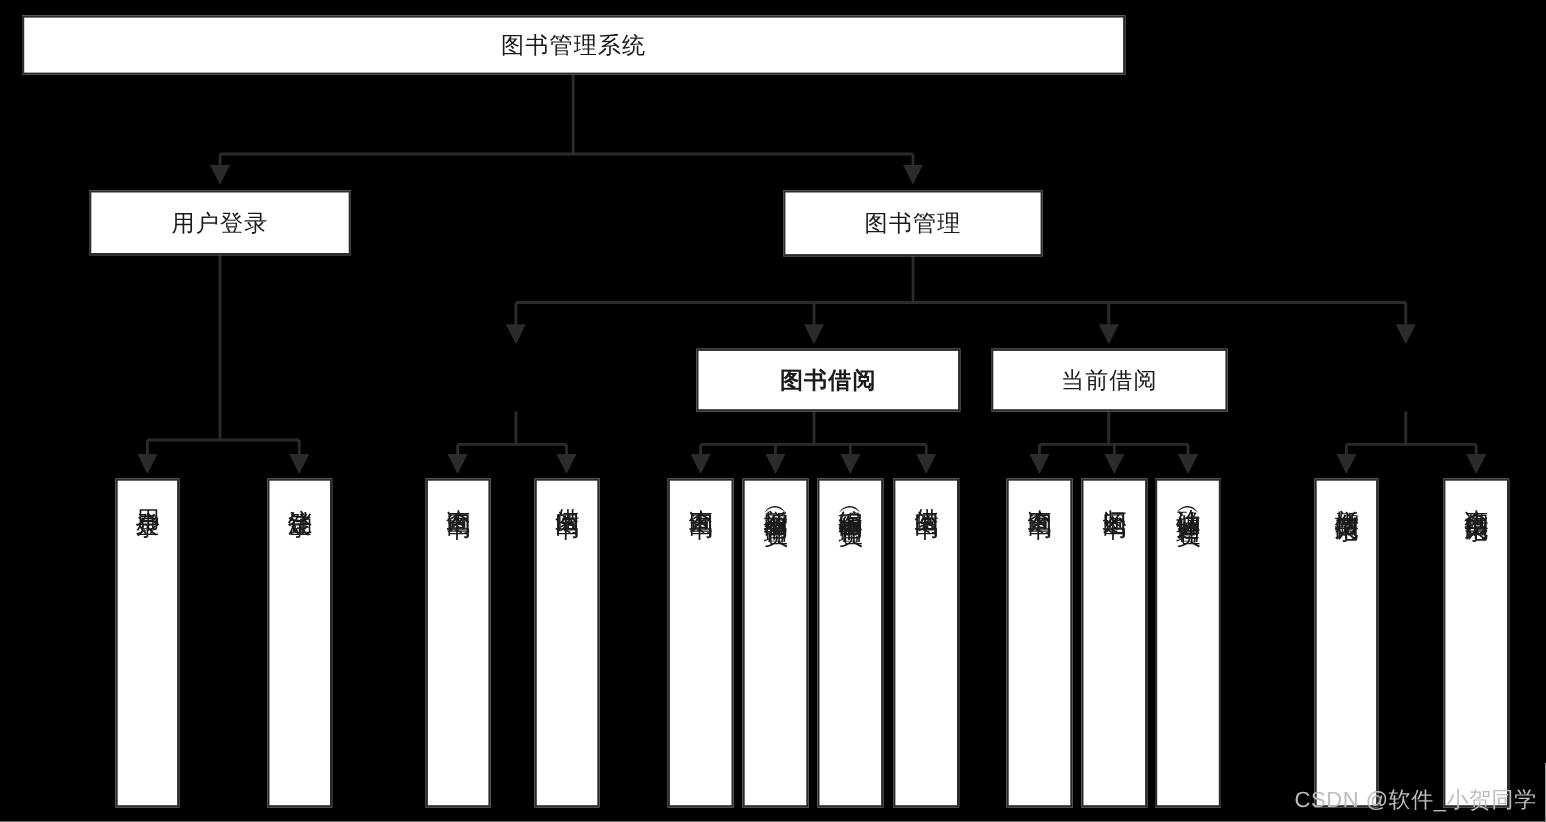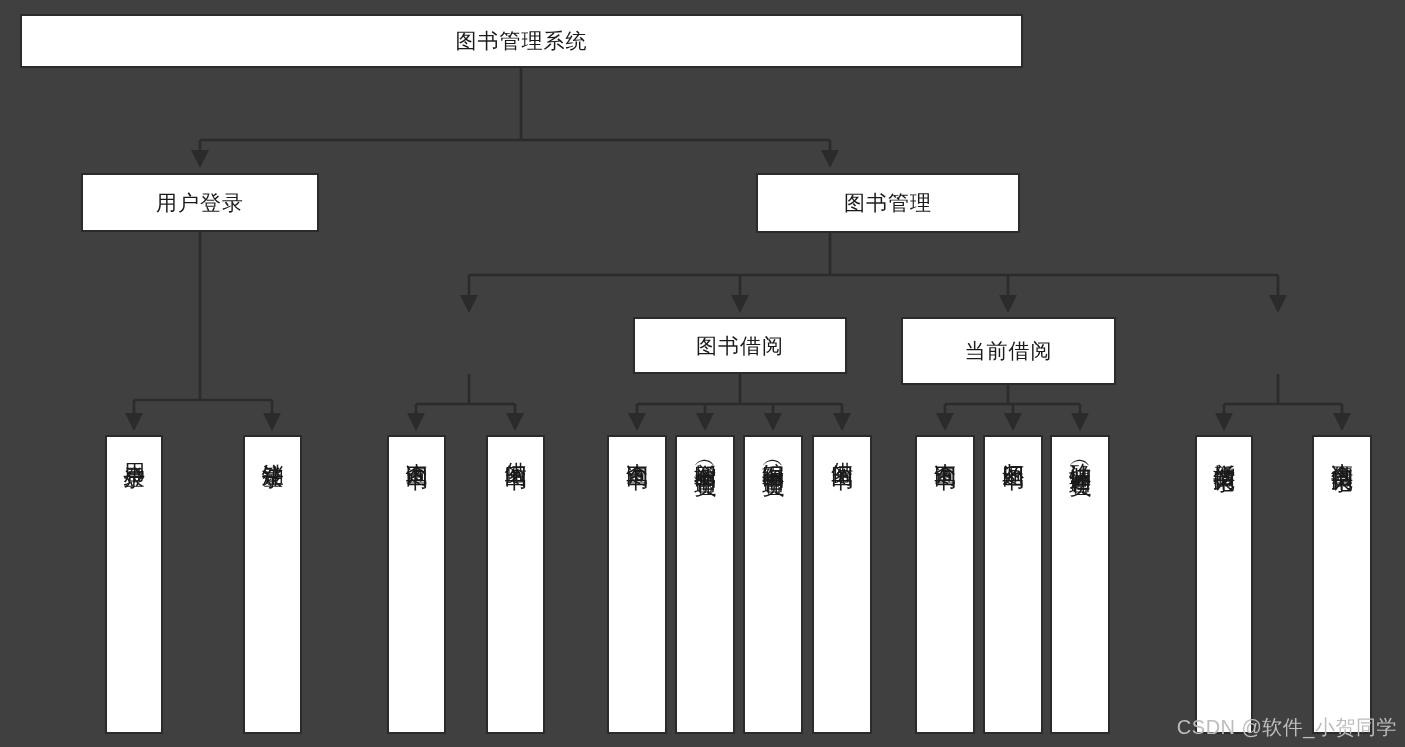--- a/index.html
+++ b/index.html
@@ -7,21 +7,21 @@
     padding: 0;
     background: #ffffff;
   }
   body {
     font-family: "Liberation Sans", "DejaVu Sans", sans-serif;
   }
   #canvas {
     position: relative;
     width: 1405px;
     height: 747px;
-    background: #404040;
+    background: #000000;
     overflow: hidden;
   }
   #wires {
     position: absolute;
     left: 0;
     top: 0;
     width: 1405px;
     height: 747px;
     pointer-events: none;
   }
@@ -120,28 +120,28 @@
     </g>
   </svg>
 
   <div class="node h" style="left:20px; top:14px; width:1003px; height:54px;">
     <span class="htext">图书管理系统</span>
   </div>
 
   <div class="node h" style="left:81px; top:173px; width:238px; height:59px;">
     <span class="htext">用户登录</span>
   </div>
-  <div class="node h" style="left:712px; top:173px; width:264px; height:60px;margin-left:44px;">
+  <div class="node h" style="left:712px; top:173px; width:236px; height:60px;">
     <span class="htext">图书管理</span>
   </div>
 
-  <div class="node h" style="left:633px; top:317px; width:214px; height:57px;">
+  <div class="node h" style="left:633px; top:317px; width:240px; height:57px;font-weight:bold;">
     <span class="htext">图书借阅</span>
   </div>
-  <div class="node h" style="left:901px; top:317px; width:215px; height:68px;">
+  <div class="node h" style="left:901px; top:317px; width:215px; height:57px;">
     <span class="htext">当前借阅</span>
   </div>
 
   <div class="node v" style="left:105px; top:435px; width:58px; height:299px;">
     <span class="vtext">用户登录</span>
   </div>
   <div class="node v" style="left:243px; top:435px; width:59px; height:299px;">
     <span class="vtext">注销登录</span>
   </div>
   <div class="node v" style="left:387px; top:435px; width:59px; height:299px;">

